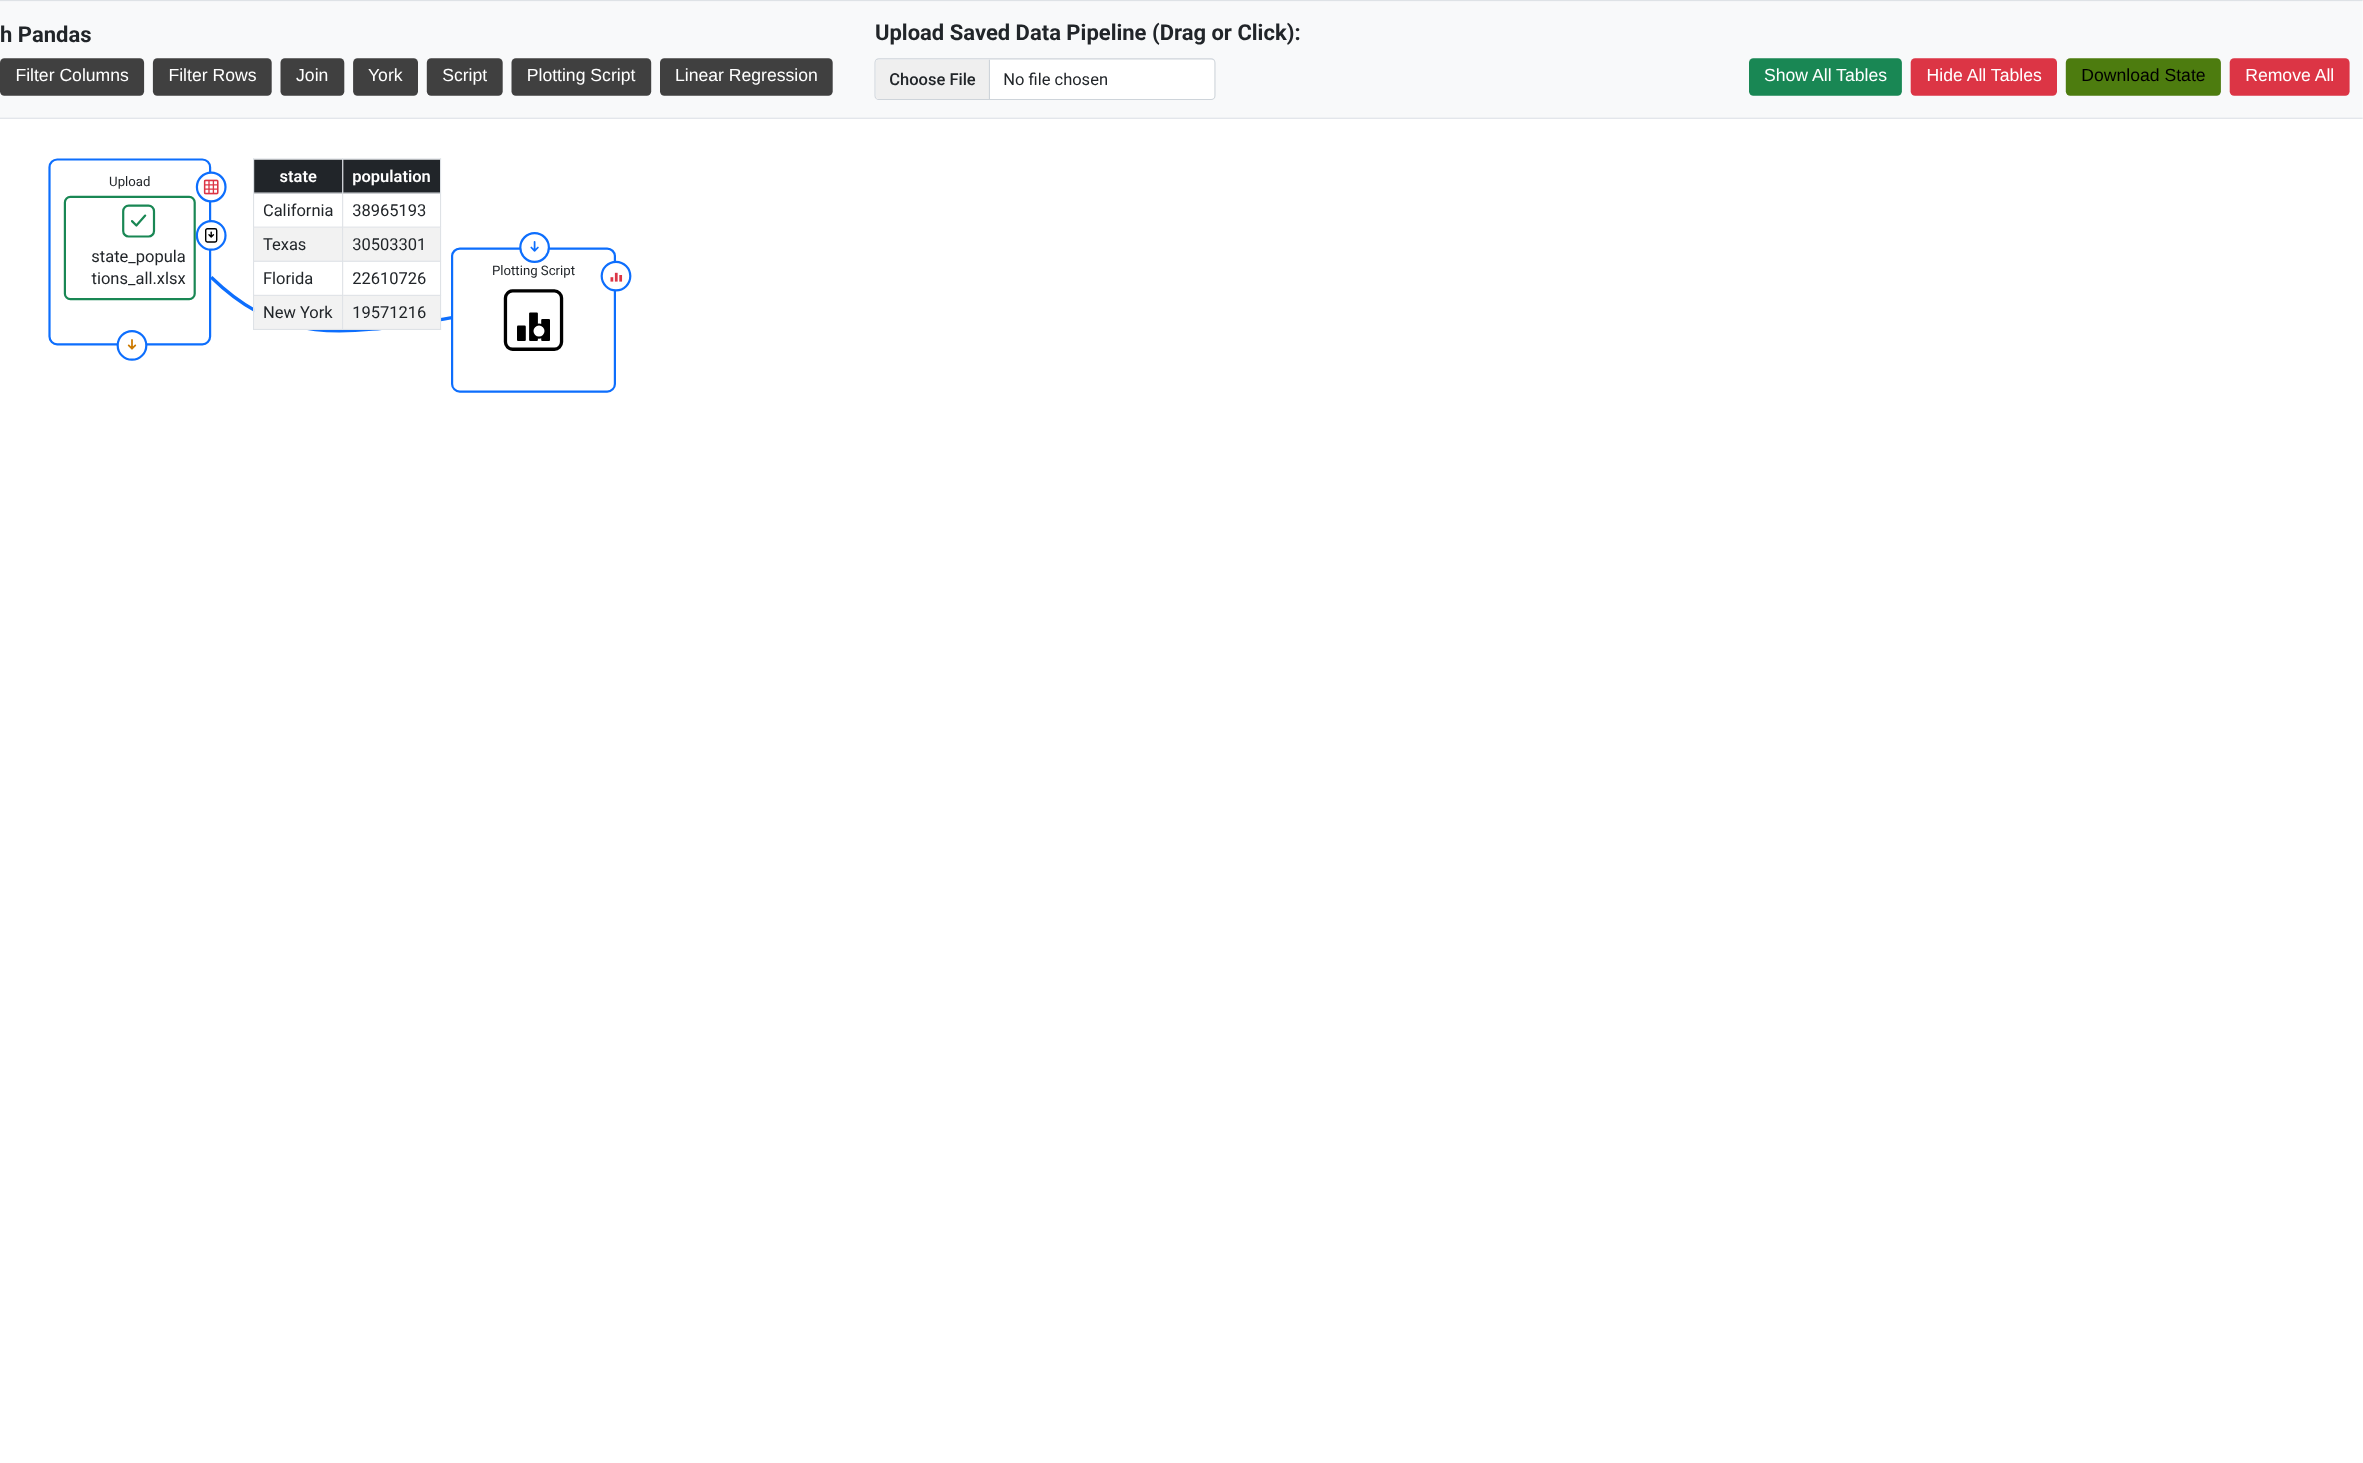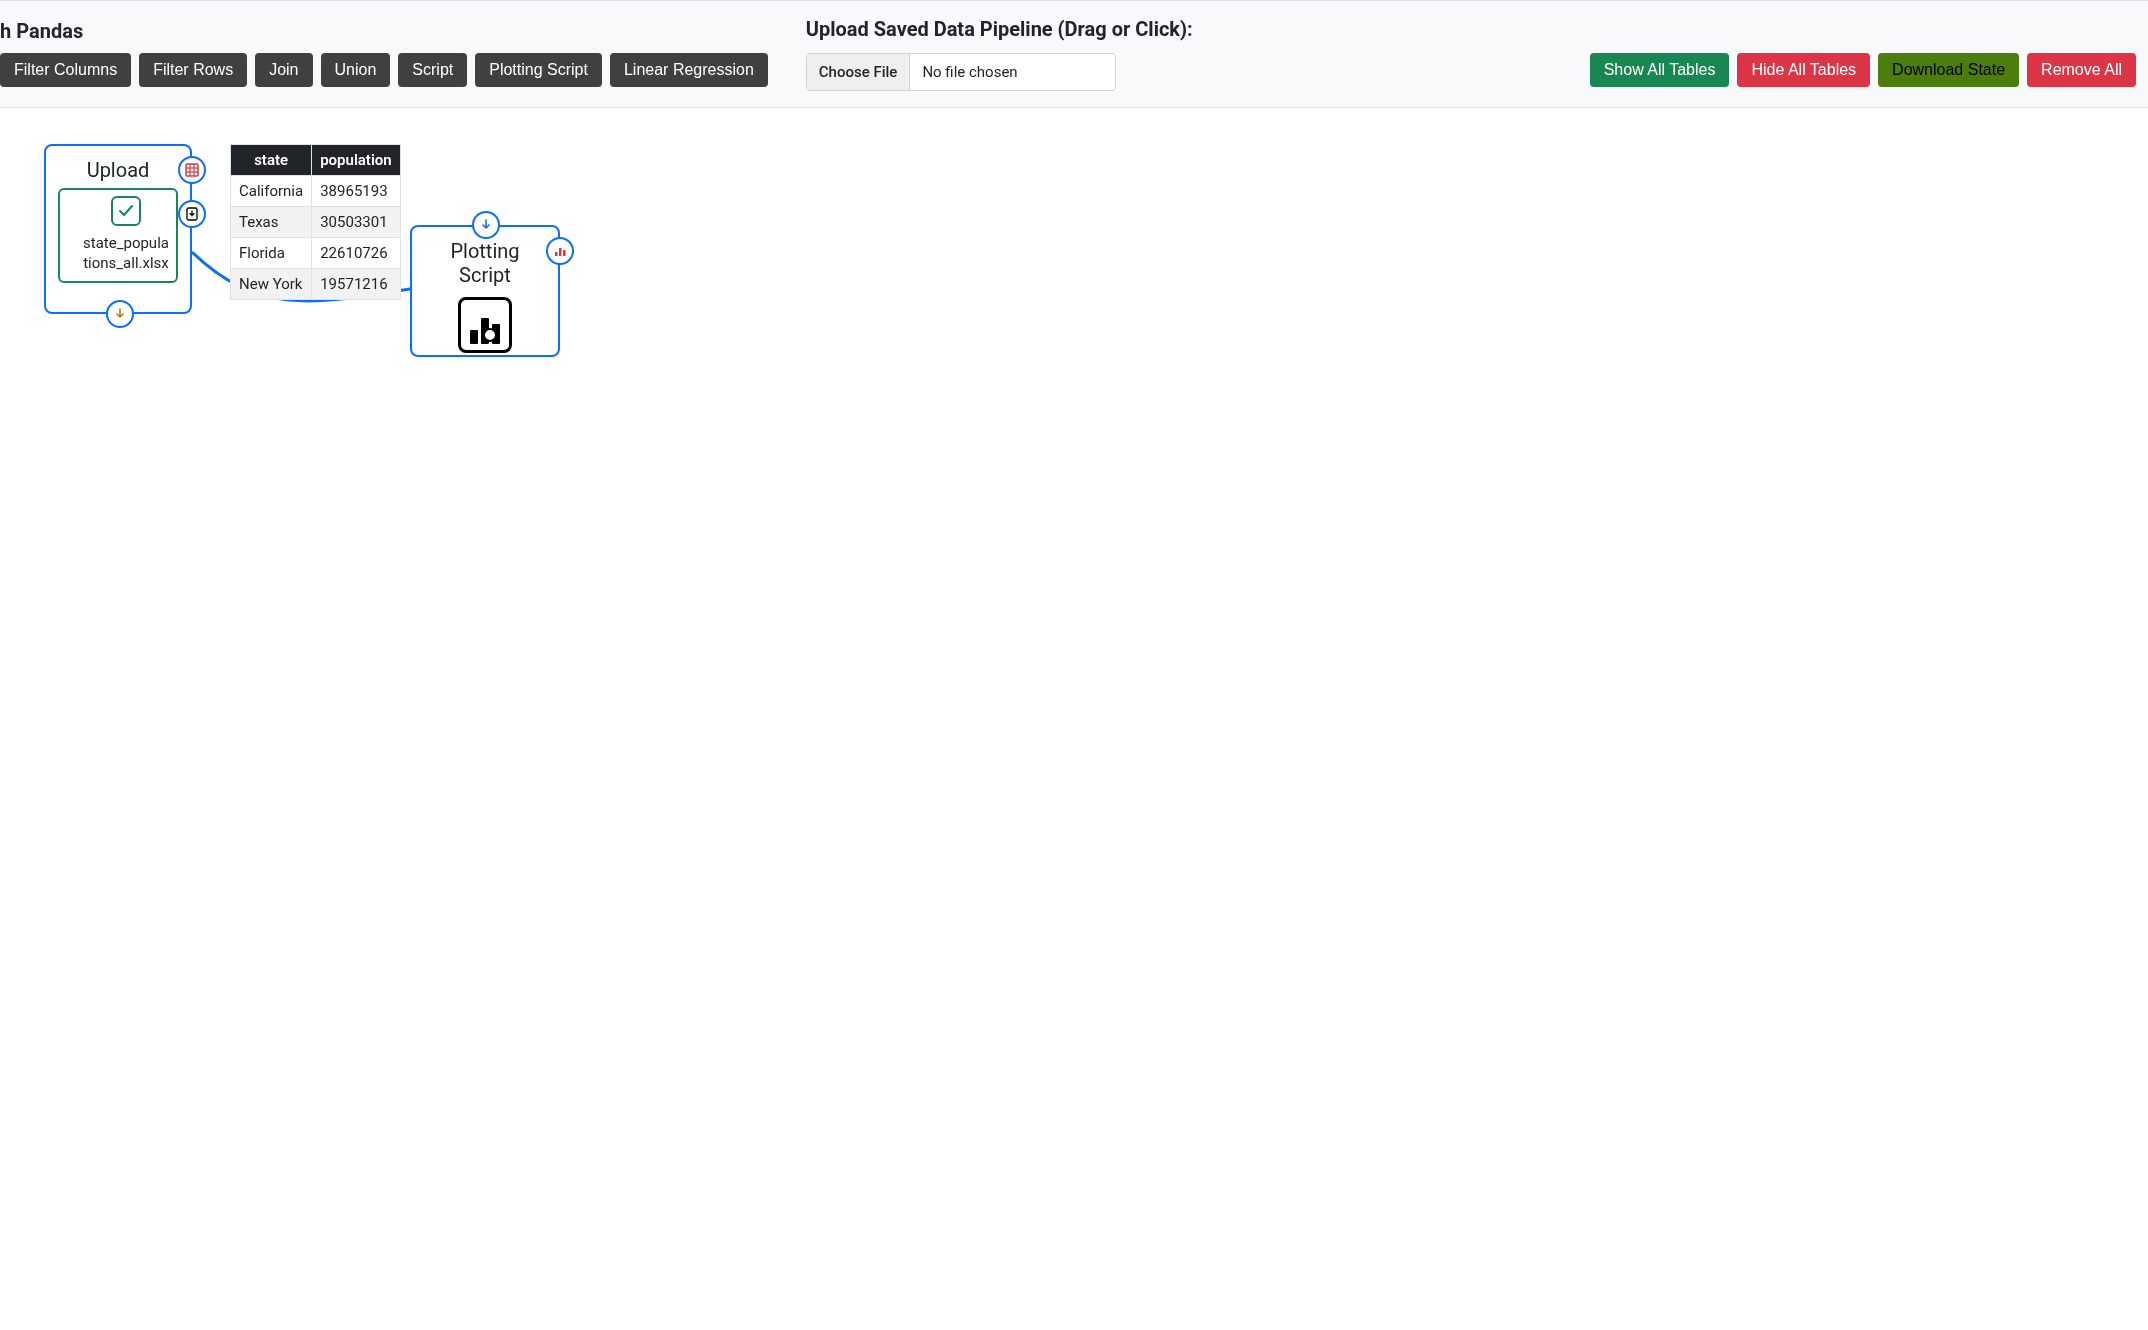--- a/index.html
+++ b/index.html
@@ -106,21 +106,21 @@
   }
 
   
   .node{
     position:absolute;
     border:2px solid #0d6efd;
     border-radius:8px;
     background:#fff;
     padding:12px;
   }
-  .node-title{font-weight:400;font-size:20px;text-align:center;color:#212529}
+  .node-title{font-weight:400;font-size:12px;text-align:center;color:#212529}
 
   
   #upload-node{left:44px;top:36px;width:148px;height:170px}
   .file-chip{
     margin-top:6px;
     border:2px solid #198754;
     border-radius:6px;
     padding:6px 6px 8px 22px;
     display:flex;flex-direction:column;align-items:center;
     font-size:15px;line-height:1.3;
@@ -182,21 +182,21 @@
 <body>
 
 <div class="topbar">
   <div class="topbar-inner">
     <div class="page-title">ith Pandas</div>
 
     <div class="btn-row">
       <button class="btn btn-primary">Filter Columns</button>
       <button class="btn btn-primary">Filter Rows</button>
       <button class="btn btn-primary">Join</button>
-      <button class="btn btn-primary">Union</button>
+      <button class="btn btn-primary">York</button>
       <button class="btn btn-primary">Script</button>
       <button class="btn btn-primary">Plotting Script</button>
       <button class="btn btn-primary">Linear Regression</button>
     </div>
 
     <div class="upload-section">
       <div class="upload-label">Upload Saved Data Pipeline (Drag or Click):</div>
       <div class="file-widget">
         <div class="file-btn-part">Choose File</div>
         <div class="file-name-part">No file chosen</div>

